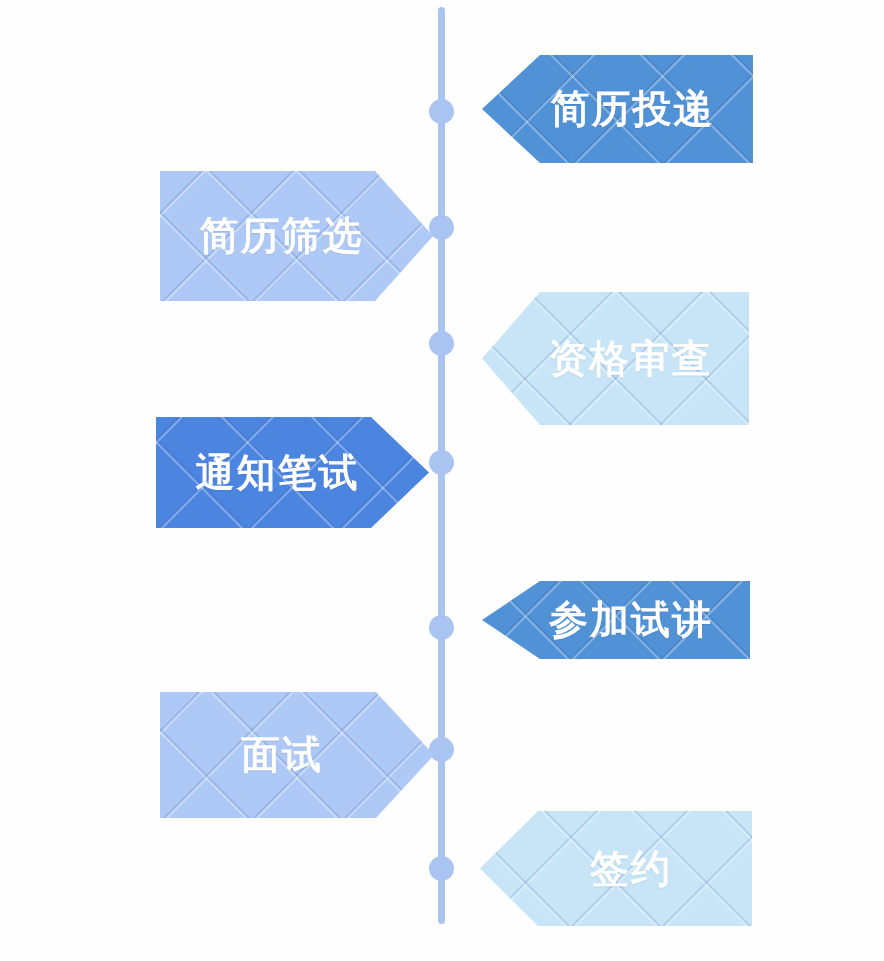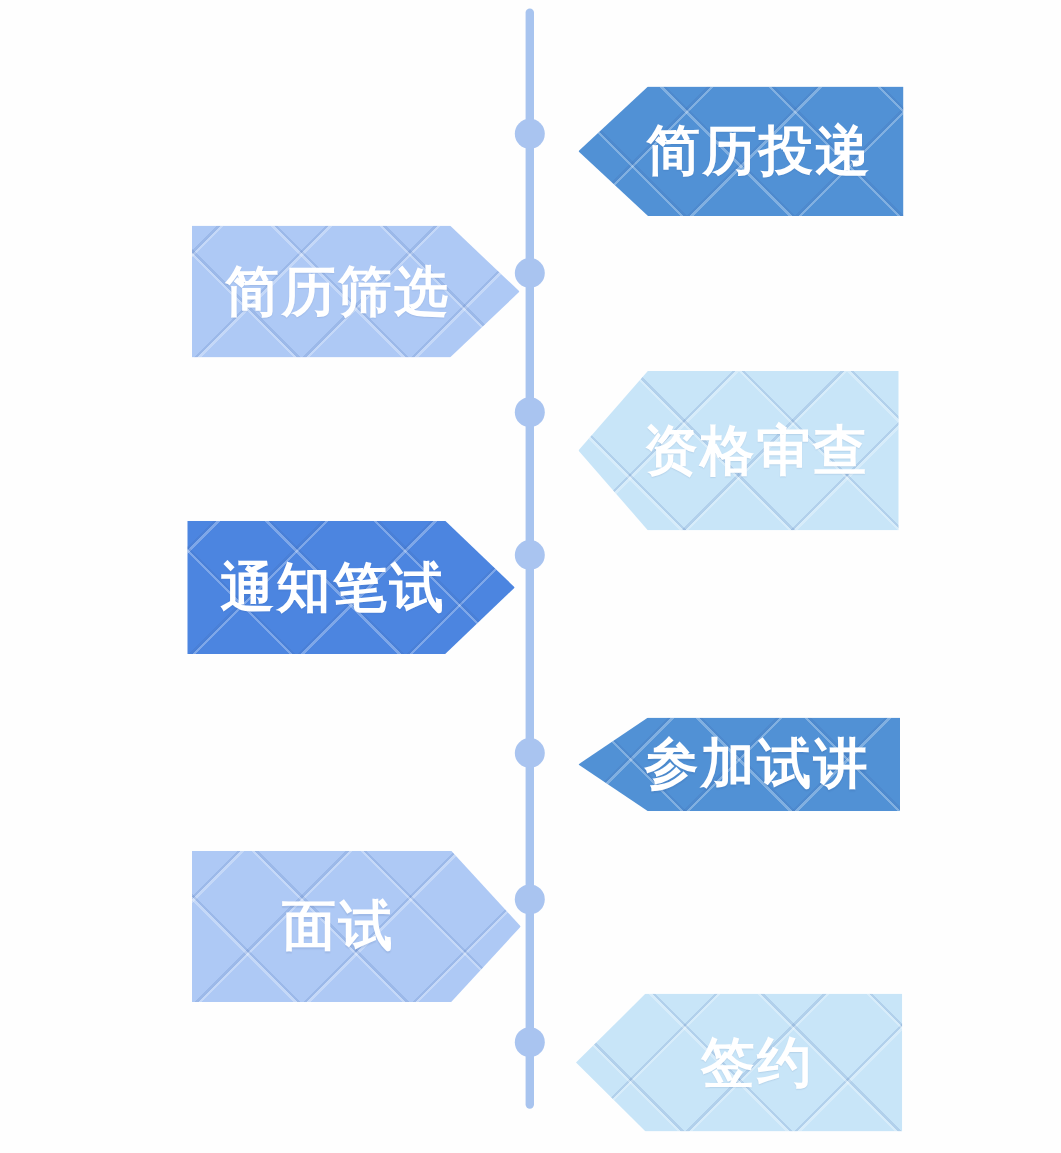--- a/index.html
+++ b/index.html
@@ -24,49 +24,48 @@
     width: 25px;
     height: 25px;
     border-radius: 50%;
   }
   .banner {
     position: absolute;
     display: flex;
     align-items: center;
     justify-content: center;
     font-weight: bold;
-    font-size: 45px;
+    font-size: 39px;
     letter-spacing: 2px;
     text-shadow: 0 1px 1px rgba(30,60,120,0.10);
     background-image:
       repeating-linear-gradient(45deg,
         transparent 0px, transparent 60px,
         rgba(255,255,255,0.28) 60px, rgba(255,255,255,0.28) 62px,
         rgba(60,100,170,0.16) 62px, rgba(60,100,170,0.16) 64px),
       repeating-linear-gradient(-45deg,
         transparent 0px, transparent 60px,
         rgba(255,255,255,0.28) 60px, rgba(255,255,255,0.28) 62px,
         rgba(60,100,170,0.16) 62px, rgba(60,100,170,0.16) 64px);
-    margin-top: 17px;
   }
   
   .point-left {
     clip-path: polygon(0 50%, 58px 0, 100% 0, 100% 100%, 58px 100%);
     padding-left: 30px;
   }
   
   .point-right {
     clip-path: polygon(0 0, calc(100% - 58px) 0, 100% 50%, calc(100% - 58px) 100%, 0 100%);
     padding-right: 30px;
   }
   .banner span { position: relative; }
 
   
   #banner-1 { left: 482px; top:  55px; width: 241px; height: 108px; }
-  #banner-2 { left: 160px; top: 171px; width: 243px; height: 110px; }
+  #banner-2 { left: 160px; top: 171px; width: 243px; height: 130px; }
   #banner-3 { left: 482px; top: 292px; width: 237px; height: 133px; }
   #banner-4 { left: 156px; top: 417px; width: 243px; height: 111px; }
   #banner-5 { left: 482px; top: 581px; width: 238px; height: 78px; }
   #banner-6 { left: 160px; top: 692px; width: 244px; height: 126px; }
   #banner-7 { left: 480px; top: 811px; width: 242px; height: 115px; }
 
   #node-1 { left: 429px; top:  99px; }
   #node-2 { left: 429px; top: 215px; }
   #node-3 { left: 429px; top: 331px; }
   #node-4 { left: 429px; top: 450px; }

